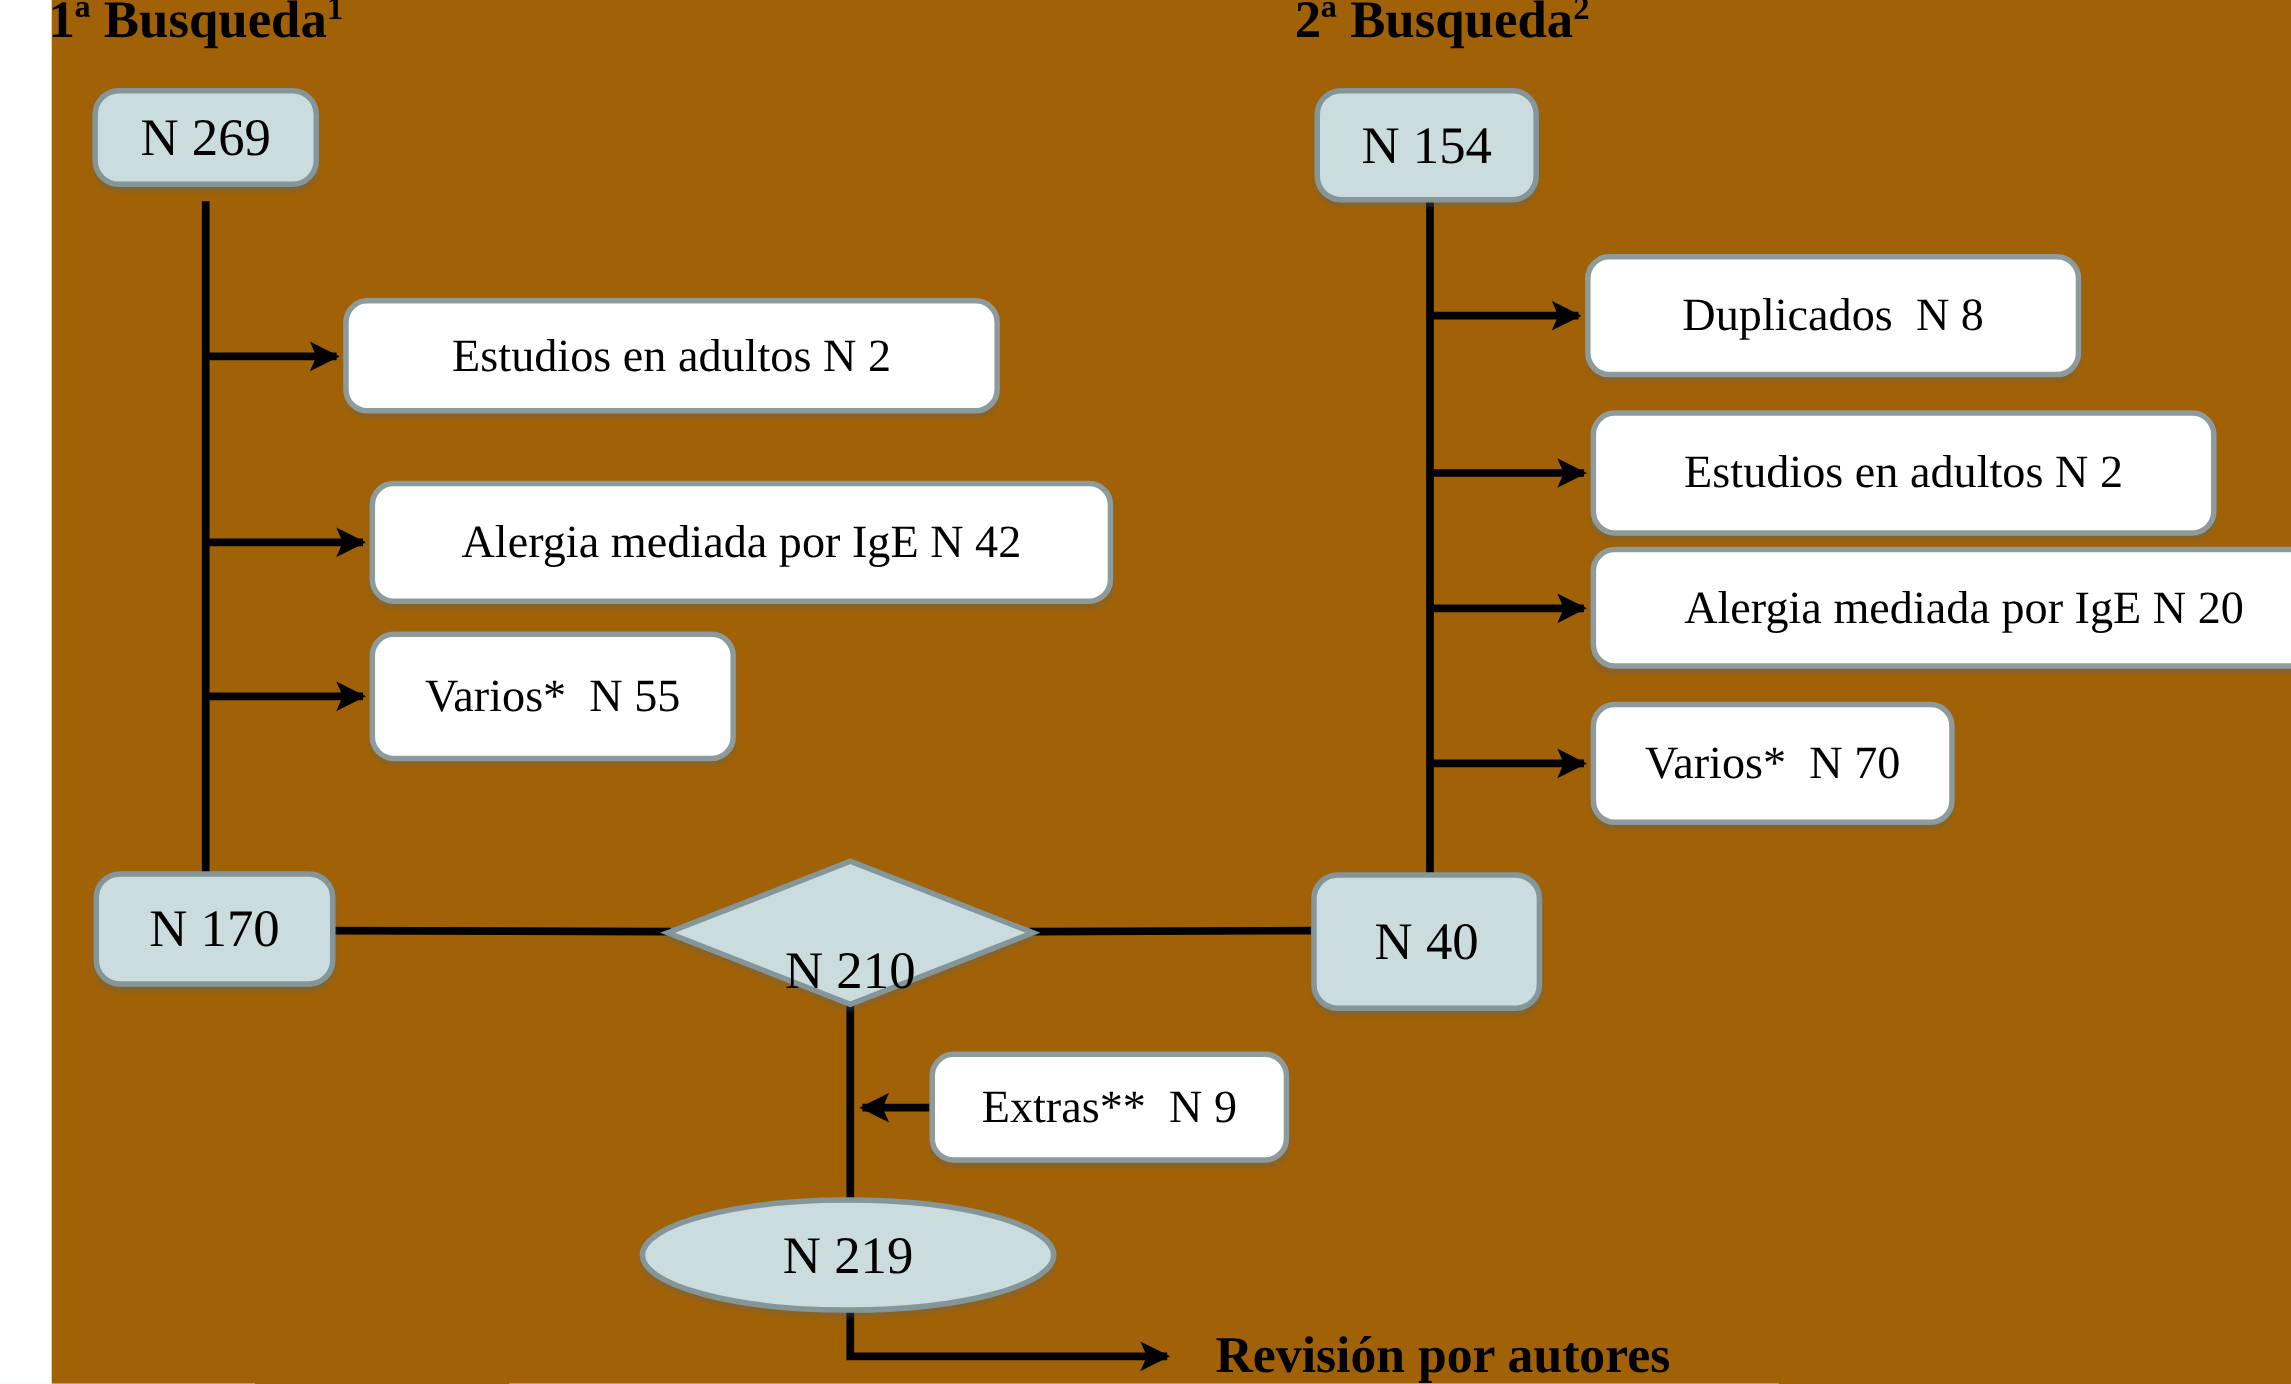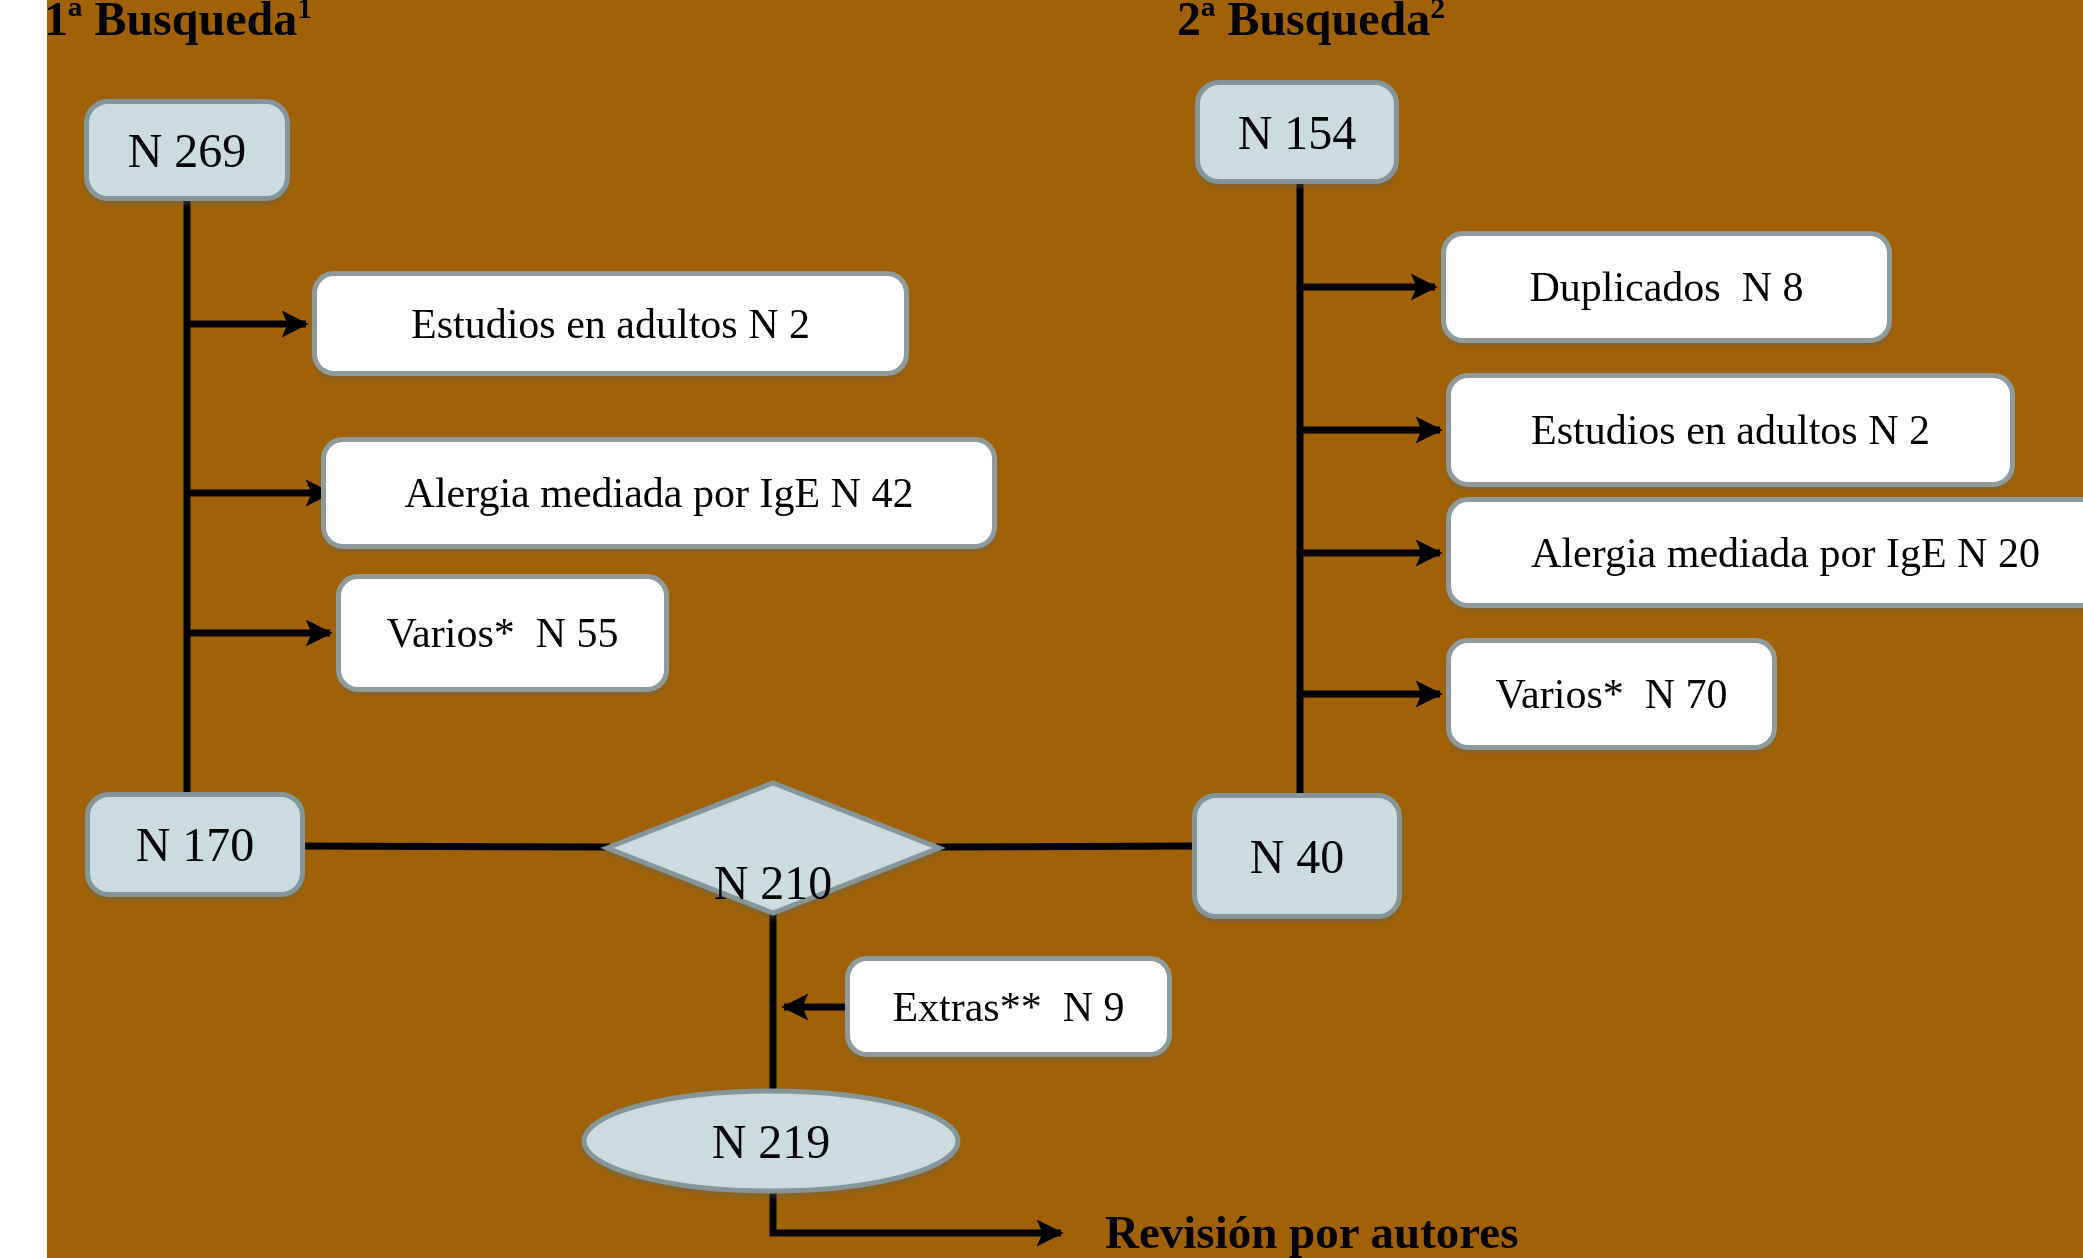--- a/index.html
+++ b/index.html
@@ -100,30 +100,30 @@
     <polyline class="conn" points="726,1189 726,1233 1014,1233" marker-end="url(#arrow)"></polyline>
 
     <polygon class="shape" points="560,848 726,783 892,848 726,913" fill="#cadcdd" stroke="#84969a" stroke-width="5"></polygon>
 
     <ellipse class="shape" cx="724" cy="1141" rx="187" ry="50" fill="#cadcdd" stroke="#84969a" stroke-width="5"></ellipse>
   </svg>
 
   <div class="title" style="left:-3px; top:-8px;"><span>1ª Busqueda</span><sup>1</sup></div>
   <div class="title" style="left:1130px; top:-8px;"><span>2ª Busqueda</span><sup>2</sup></div>
 
-  <div class="node" style="left:37px; top:99px; width:206px; height:102px;">N 269</div>
+  <div class="node" style="left:37px; top:80px; width:206px; height:90px;">N 269</div>
   <div class="node" style="left:1148px; top:80px; width:204px; height:104px;text-align:right;">N 154</div>
   <div class="node" style="left:38px; top:792px; width:220px; height:105px;">N 170</div>
   <div class="node" style="left:1145px; top:793px; width:210px; height:126px;">N 40</div>
 
   <div class="shape-label" style="left:560px; top:817px; width:332px; height:130px;">N 210</div>
   <div class="shape-label" style="left:537px; top:1091px; width:374px; height:100px;text-align:right;">N 219</div>
 
   <div class="xbox" style="left:265px; top:271px; width:597px; height:105px;">Estudios en adultos N 2</div>
-  <div class="xbox" style="left:274px; top:437px; width:676px; height:112px;">Alergia mediada por IgE N 42</div>
+  <div class="xbox" style="left:289px; top:437px; width:676px; height:112px;">Alergia mediada por IgE N 42</div>
   <div class="xbox" style="left:289px; top:574px; width:333px; height:118px;">Varios*  N 55</div>
 
   <div class="xbox" style="left:1394px; top:231px; width:451px; height:112px;">Duplicados  N 8</div>
   <div class="xbox" style="left:1399px; top:373px; width:569px; height:114px;">Estudios en adultos N 2</div>
   <div class="xbox" style="left:1399px; top:497px; width:679px; height:111px;">Alergia mediada por IgE N 20</div>
   <div class="xbox" style="left:1399px; top:638px; width:331px; height:112px;">Varios*  N 70</div>
 
   <div class="xbox" style="left:798px; top:956px; width:327px; height:101px;">Extras**  N 9</div>
 
   <div class="final-label" style="left:1058px; top:1207px;">Revisión por autores</div>

